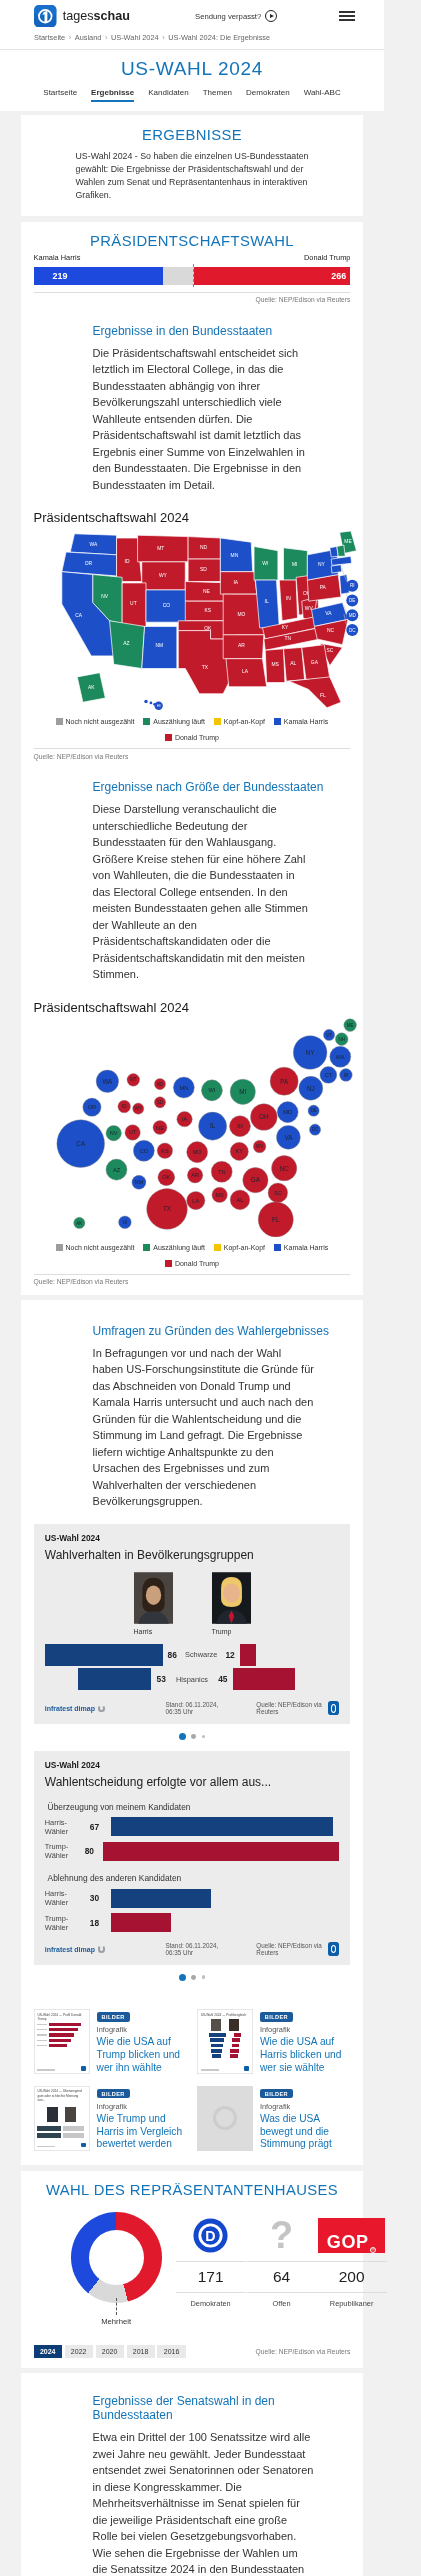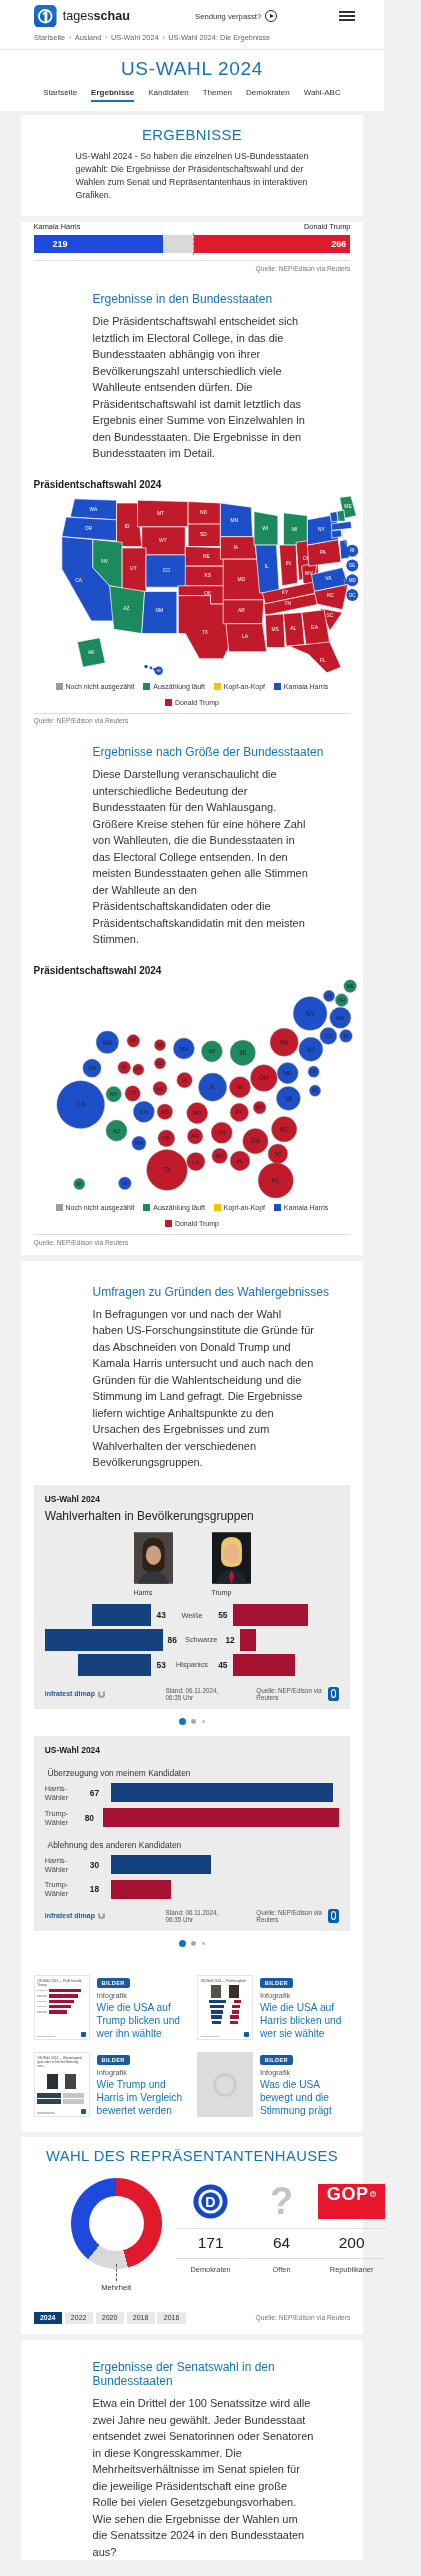--- a/index.html
+++ b/index.html
@@ -35,21 +35,21 @@
   .ecbar{display:flex;height:18px;position:relative;color:#fff;font-size:9px;font-weight:700}
   .ec-h{background:#1d49dd;display:flex;align-items:center;padding-left:4.2px}
   .ec-o{background:#d9d9d9}
   .ec-t{background:#e01a2c;display:flex;align-items:center;justify-content:flex-end;padding-right:4.2px}
   .ec-mark{position:absolute;top:-2.1px;bottom:-2.1px;border-left:1.4px dashed #8a8a8a}
   .rule{border-top:0.7px solid #ddd;margin-top:7px}
   .src{font-size:6.7px;color:#777;padding:3.5px 0 2.8px}
   .src.right{text-align:right}
   .subhead{color:#1374b9;font-size:12px;font-weight:400;margin:18px 0 0 59px}
   .para{width:222px;margin:7px 16px 0 59px;font-size:11px;line-height:1.5}
-  .chart-label{font-weight:700;font-size:10px;color:#1a1a1a;margin:17px 0 0}
+  .chart-label{font-weight:400;font-size:13px;color:#1a1a1a;margin:17px 0 0}
   .map-wrap{margin:5.6px 0 0 26px}
   .bubble-wrap{margin:1.4px 0 0 8.4px}
   .legend{display:flex;justify-content:center;gap:9px;font-size:7px;color:#333;margin-top:4.2px;flex-wrap:wrap}
   .legend .it{display:flex;align-items:center;gap:2.8px}
   .legend .sw{width:7px;height:7px;display:inline-block}
   
   .info-card{background:#ececec;margin-top:14px;padding:9px 11.2px 8.4px}
   .kicker{font-weight:700;font-size:8.4px;color:#1a1a1a}
   .info-title{font-size:12px;color:#222;margin-top:4.9px;font-weight:400}
   .photos-row{display:flex;justify-content:center;gap:39px;margin-top:9.8px}
@@ -100,21 +100,21 @@
   
   .house-area{position:relative;height:134px;margin-top:7px}
   .donut{position:absolute;left:37px;top:7px;width:91px;height:91px;border-radius:50%}
   .donut:after{content:"";position:absolute;inset:18px;background:#fff;border-radius:50%}
   .donut-num{position:absolute;left:37px;top:7px;width:91px;height:91px;display:flex;align-items:center;justify-content:center;font-size:21px;color:#222;z-index:2}
   .mehr-line{position:absolute;left:82px;top:93px;height:17px;border-left:1.4px dashed #555}
   .mehrheit{position:absolute;left:37px;top:112px;width:91px;text-align:center;font-size:7.7px;color:#333}
   .hcol{position:absolute;width:70px;top:9.8px}
   .col-logo{height:41px;display:flex;align-items:center;justify-content:center}
   .qmark{font-size:38px;color:#c4c4c4;font-weight:700}
-  .gop{width:67px;height:35px;background:#e8172b;color:#fff;display:flex;align-items:flex-start;justify-content:center;font-weight:800;font-size:18px;letter-spacing:0.7px;gap:1.4px}
+  .gop{width:67px;height:35px;background:#e8172b;color:#fff;display:flex;align-items:flex-end;justify-content:center;font-weight:800;font-size:18px;letter-spacing:0.7px;gap:1.4px}
   .gop .reg{width:6.3px;height:6.3px;border:0.7px solid #fff;border-radius:50%;font-size:3.5px;display:flex;align-items:center;justify-content:center;margin-top:7px}
   .col-val{border-top:0.7px solid #ddd;border-bottom:0.7px solid #ddd;text-align:center;font-size:15.5px;color:#222;padding:5.6px 0;margin-top:5.6px}
   .col-lab{text-align:center;font-size:7.4px;color:#444;padding-top:6.3px}
   .house-foot{display:flex;align-items:flex-end;justify-content:space-between;padding:5.6px 0 9.8px}
   .years{display:flex;gap:2.8px}
   .year{font-size:7px;padding:2.8px 6.3px;background:#e9e9e9;color:#333;cursor:pointer}
   .year.active{background:#0d3d77;color:#fff;font-weight:700}
   svg text{font-family:"Liberation Sans",sans-serif}
 </style>
 </head>
@@ -154,20 +154,21 @@
         </div>
     </div>
   </header>
 
   <section class="card">
     <div class="sec-h">ERGEBNISSE</div>
     <p class="lead">US-Wahl 2024 - So haben die einzelnen US-Bundesstaaten gewählt: Die Ergebnisse der Präsidentschaftswahl und der Wahlen zum Senat und Repräsentantenhaus in interaktiven Grafiken.</p>
   </section>
 
   <section class="card">
+    <div class="sec-h">PRÄSIDENTSCHAFTSWAHL</div>
 
     <div class="names">
       <span>Kamala Harris</span>
       <span>Donald Trump</span>
     </div>
     <div class="ecbar">
       <div class="ec-h" id="ecH" style="width: 40.7063%; padding-left: 19px;">
           <span>219</span>
         </div>
       <div class="ec-o" id="ecO" style="width: 9.8513%;"></div>
@@ -478,31 +479,20 @@
             <ellipse cx="28" cy="30" rx="12" ry="14" fill="#e8b48c"></ellipse>
             <path d="M6 74 Q10 54 28 54 Q46 54 50 74 Z" fill="#20242c"></path>
             <path d="M28 55 L32 63 L28 74 L24 63 Z" fill="#c41230"></path>
           </svg>
           <div class="pname" id="colRight">Trump</div>
         </div>
       </div>
       <div class="demo-rows" id="demoRows">
           <div class="demo-row">
             <div class="demo-blue">
-              <div class="b" style="width: 59px;"></div>
-            </div>
-            <span class="dv">43</span>
-            <span class="dc">Weiße</span>
-            <span class="dv">55</span>
-            <div class="demo-red">
-              <div class="b" style="width: 75px;"></div>
-            </div>
-          </div>
-          <div class="demo-row">
-            <div class="demo-blue">
               <div class="b" style="width: 118px;"></div>
             </div>
             <span class="dv">86</span>
             <span class="dc">Schwarze</span>
             <span class="dv">12</span>
             <div class="demo-red">
               <div class="b" style="width: 16.5px;"></div>
             </div>
           </div>
           <div class="demo-row">
@@ -526,20 +516,21 @@
       </div>
     </div>
     <div class="dots">
       <span class="dot d1"></span>
         <span class="dot d2"></span>
         <span class="dot d3"></span>
     </div>
 
     <div class="info-card" style="margin-top:2.8px">
       <div class="kicker" id="kicker2">US-Wahl 2024</div>
+      <div class="info-title" id="title2">Wahlentscheidung erfolgte vor allem aus...</div>
       <div id="decGroups" style="margin-top:4.2px">
           <div class="grp-title">Überzeugung von meinem Kandidaten</div>
           <div class="dec-row">
             <span class="dec-label">Harris-Wähler</span>
             <span class="dec-val">67</span>
             <div class="dec-bar" style="width: 222px; background: rgb(21, 65, 126);"></div>
           </div>
           <div class="dec-row">
             <span class="dec-label">Trump-Wähler</span>
             <span class="dec-val">80</span>

